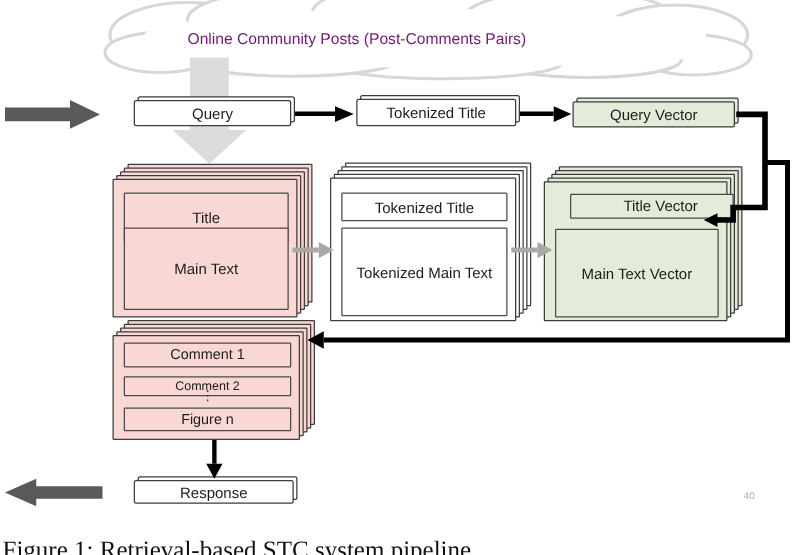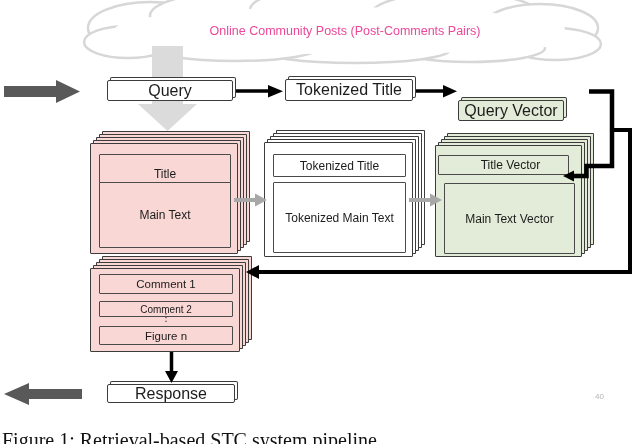--- a/index.html
+++ b/index.html
@@ -8,21 +8,21 @@
     background:#fff;font-family:"Liberation Sans","DejaVu Sans",sans-serif;color:#1c1c1c;
   }
   #canvas svg{position:absolute;left:0;top:0;pointer-events:none;}
 
   
   .slab{
     position:absolute;box-sizing:border-box;background:#fff;
     border:1.4px solid #3c3c3c;border-radius:2px;
     box-shadow:3px -3px 0 -1px #fff,3px -3px 0 0 #3c3c3c;
     display:flex;align-items:center;justify-content:center;
-    font-size:16px;
+    font-size:12px;
   }
   .slab.green{background:#e3ecd8;box-shadow:3px -3px 0 -1px #e3ecd8,3px -3px 0 0 #3c3c3c;}
 
   
   .stack{position:absolute;box-sizing:border-box;border:1.4px solid #3c3c3c;border-radius:1px;}
   .stack.pink{
     background:#f9d7d5;
     box-shadow:3px -3px 0 -1px #f9d7d5,3px -3px 0 0 #3c3c3c,
                6px -6px 0 -1px #f9d7d5,6px -6px 0 0 #3c3c3c,
                9px -9px 0 -1px #f9d7d5,9px -9px 0 0 #3c3c3c,
@@ -46,21 +46,21 @@
   .cell{
     position:absolute;box-sizing:border-box;border:1.1px solid #4a4a4a;border-radius:1px;
     display:flex;align-items:center;justify-content:center;font-size:12px;
   }
   .cell.pinkc{background:#f9d7d5;}
   .cell.whitec{background:#fff;}
   .cell.greenc{background:#e3ecd8;}
 
   .cloud-label{
     position:absolute;left:150px;top:23px;width:390px;height:16px;
-    text-align:center;font-size:12.5px;line-height:16px;color:#ec4899;
+    font-size:12.5px;line-height:16px;color:#701a75;
   }
   .ellipsis{
     position:absolute;left:8px;top:42px;width:134px;text-align:center;
     font-size:11px;line-height:12px;color:#333;
   }
   .caption{
     position:absolute;left:2px;top:429px;white-space:nowrap;
     font-family:"Liberation Serif","DejaVu Serif",serif;font-size:20px;color:#111;
   }
   .page-num{
@@ -91,34 +91,34 @@
     </g>
     <polygon points="152,46 183,46 183,104 197,104 167.5,131 138,104 152,104" fill="#dbdbdb"></polygon>
     <polygon points="4,86 56,86 56,80 80,91.5 56,103 56,97 4,97" fill="#595959"></polygon>
     <polygon points="82,389 29,389 29,383 4,394 29,405 29,399 82,399" fill="#595959"></polygon>
   </svg>
 
   <div class="cloud-label">Online Community Posts (Post-Comments Pairs)</div>
 
   <div class="slab" style="left:107px;top:80px;width:126px;height:21px;">Query</div>
   <div class="slab" style="left:285px;top:79px;width:128px;height:22px;">Tokenized Title</div>
-  <div class="slab green" style="left:458px;top:81px;width:106px;height:21px;margin-top:19px;">Query Vector</div>
+  <div class="slab green" style="left:458px;top:81px;width:130px;height:21px;">Query Vector</div>
 
   <div class="stack pink" style="left:90px;top:143px;width:148px;height:111px;">
     <div class="cell pinkc" style="left:8px;top:10px;width:132px;height:40px;">Title</div>
     <div class="cell pinkc" style="left:8px;top:38px;width:132px;height:66px;">Main Text</div>
   </div>
 
   <div class="stack white" style="left:264px;top:142px;width:149px;height:115px;">
     <div class="cell whitec" style="left:8px;top:11px;width:133px;height:23px;">Tokenized Title</div>
     <div class="cell whitec" style="left:8px;top:39px;width:133px;height:71px;">Tokenized Main Text</div>
   </div>
 
   <div class="stack greenst" style="left:435px;top:145px;width:147px;height:112px;">
-    <div class="cell greenc" style="left:2px;top:9px;width:131px;height:20px;padding-left:14px;">Title Vector</div>
+    <div class="cell greenc" style="left:20px;top:9px;width:131px;height:20px;padding-left:14px;">Title Vector</div>
     <div class="cell greenc" style="left:8px;top:37px;width:131px;height:71px;">Main Text Vector</div>
   </div>
 
   <div class="stack pink" style="left:90px;top:268px;width:150px;height:84px;">
     <div class="cell pinkc" style="left:8px;top:5px;width:134px;height:20px;font-size:11.5px;">Comment 1</div>
     <div class="cell pinkc" style="left:8px;top:32px;width:134px;height:16px;font-size:10px;">Comment 2</div>
     <div class="ellipsis">⋮</div>
     <div class="cell pinkc" style="left:8px;top:57px;width:134px;height:19px;font-size:11.5px;">Figure n</div>
   </div>
 

